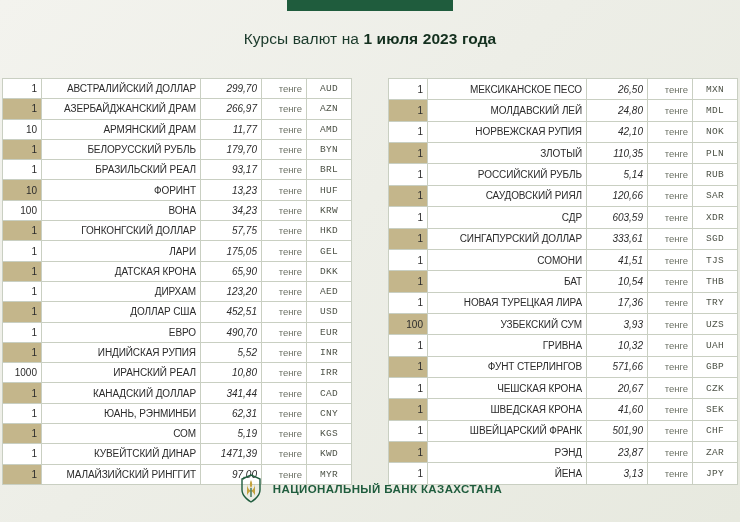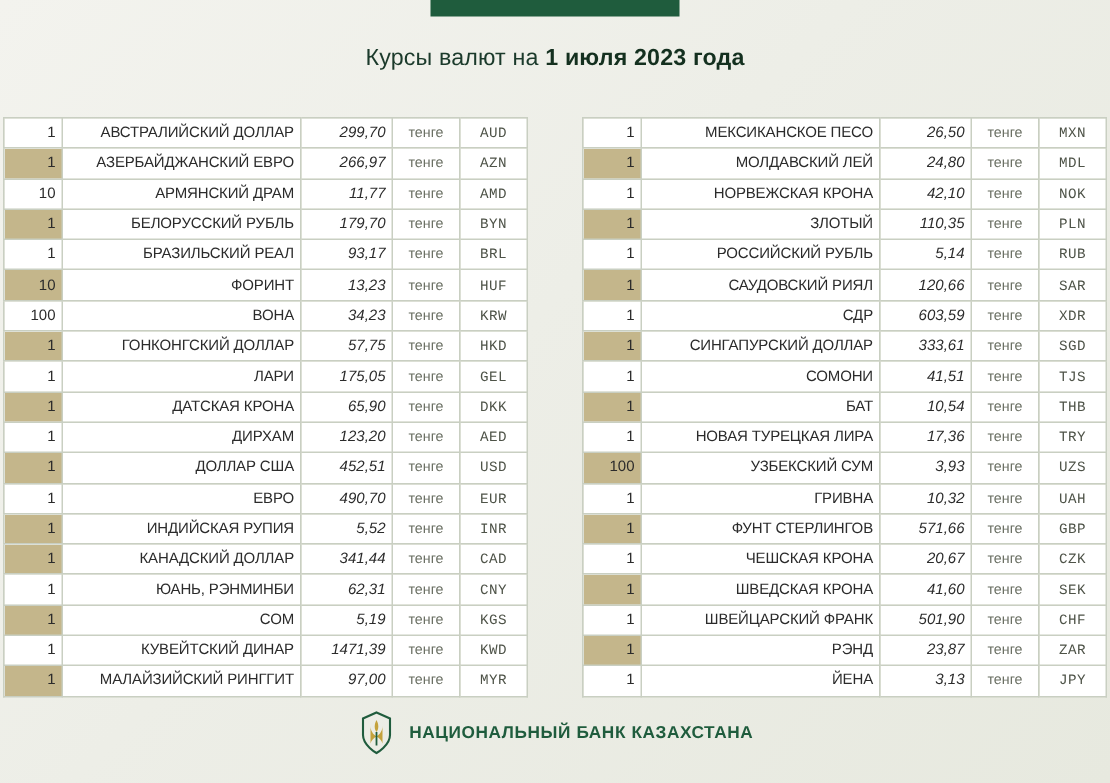--- a/index.html
+++ b/index.html
@@ -81,21 +81,21 @@
   }
   td.val {
     width: 52px;
     text-align: right;
     font-size: 10px;
     padding-right: 5px;
     font-style: italic;
   }
   td.cur {
     width: 36px;
-    text-align: center;
+    text-align: right;
     font-size: 9.5px;
     color: #6a6f63;
     background: #f6f6f2;
   }
   td.code {
     width: 36px;
     text-align: center;
     font-size: 9.5px;
     color: #4e5348;
     background: #eceee6;
@@ -138,21 +138,21 @@
     <tbody id="left-body">
         <tr>
           <td class="qty">1</td>
           <td class="name">АВСТРАЛИЙСКИЙ ДОЛЛАР</td>
           <td class="val">299,70</td>
           <td class="cur">тенге</td>
           <td class="code">AUD</td>
         </tr>
         <tr>
           <td class="qty hl">1</td>
-          <td class="name">АЗЕРБАЙДЖАНСКИЙ ЕВРО</td>
+          <td class="name">АЗЕРБАЙДЖАНСКИЙ ДРАМ</td>
           <td class="val">266,97</td>
           <td class="cur">тенге</td>
           <td class="code">AZN</td>
         </tr>
         <tr>
           <td class="qty">10</td>
           <td class="name">АРМЯНСКИЙ ДРАМ</td>
           <td class="val">11,77</td>
           <td class="cur">тенге</td>
           <td class="code">AMD</td>
@@ -226,20 +226,27 @@
           <td class="val">490,70</td>
           <td class="cur">тенге</td>
           <td class="code">EUR</td>
         </tr>
         <tr>
           <td class="qty hl">1</td>
           <td class="name">ИНДИЙСКАЯ РУПИЯ</td>
           <td class="val">5,52</td>
           <td class="cur">тенге</td>
           <td class="code">INR</td>
+        </tr>
+        <tr>
+          <td class="qty">1000</td>
+          <td class="name">ИРАНСКИЙ РЕАЛ</td>
+          <td class="val">10,80</td>
+          <td class="cur">тенге</td>
+          <td class="code">IRR</td>
         </tr>
         <tr>
           <td class="qty hl">1</td>
           <td class="name">КАНАДСКИЙ ДОЛЛАР</td>
           <td class="val">341,44</td>
           <td class="cur">тенге</td>
           <td class="code">CAD</td>
         </tr>
         <tr>
           <td class="qty">1</td>
@@ -282,21 +289,21 @@
         </tr>
         <tr>
           <td class="qty hl">1</td>
           <td class="name">МОЛДАВСКИЙ ЛЕЙ</td>
           <td class="val">24,80</td>
           <td class="cur">тенге</td>
           <td class="code">MDL</td>
         </tr>
         <tr>
           <td class="qty">1</td>
-          <td class="name">НОРВЕЖСКАЯ КРОНА</td>
+          <td class="name">НОРВЕЖСКАЯ РУПИЯ</td>
           <td class="val">42,10</td>
           <td class="cur">тенге</td>
           <td class="code">NOK</td>
         </tr>
         <tr>
           <td class="qty hl">1</td>
           <td class="name">ЗЛОТЫЙ</td>
           <td class="val">110,35</td>
           <td class="cur">тенге</td>
           <td class="code">PLN</td>

